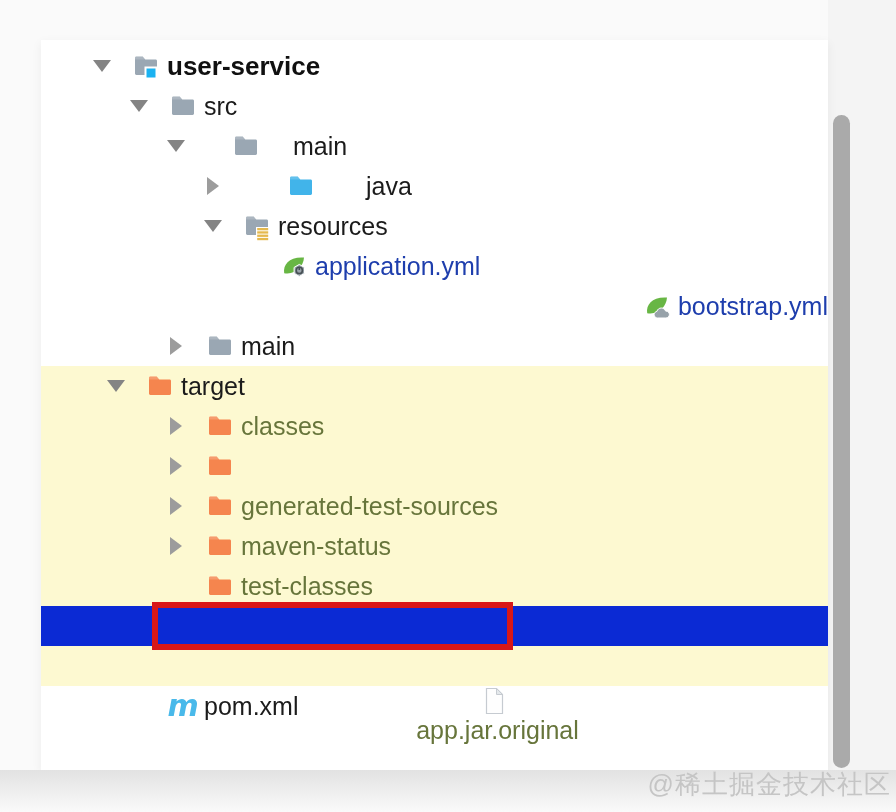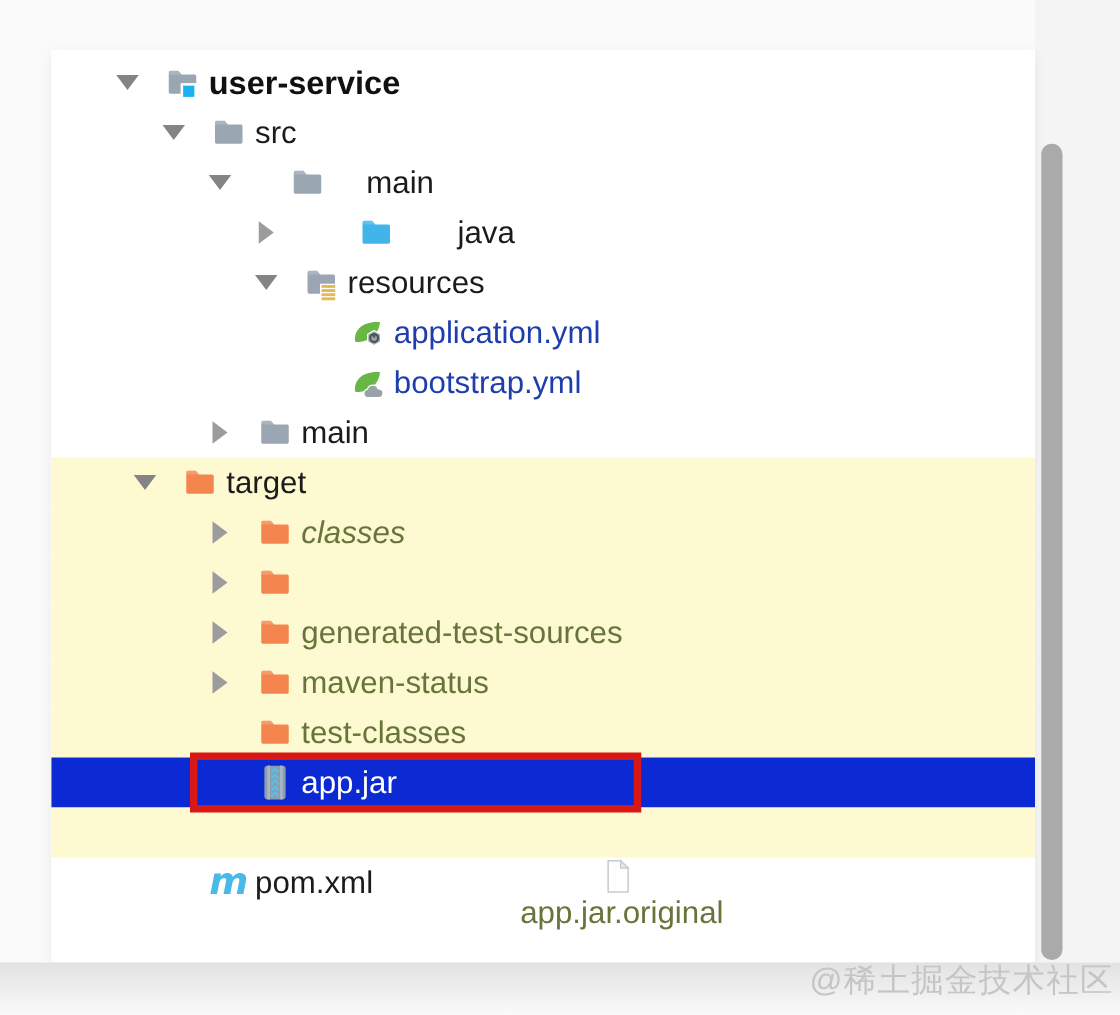--- a/index.html
+++ b/index.html
@@ -108,21 +108,21 @@
           <span class="icon">
             <svg width="26" height="30" viewBox="0 0 26 30">
               <path d="M3.2 22.3C1.8 13.5 8.5 5.6 23 6.6c-.6 8.6-7 15.6-16.6 15.9-1.2 0-2.3-.1-3.2-.2z" fill="#68B644"></path>
               <path d="M18.3 13.4l5.2 3v6l-5.2 3-5.2-3v-6z" fill="#99A3AA" stroke="#FFFFFF" stroke-width="1"></path>
               <circle cx="18.3" cy="19.4" r="3.1" fill="none" stroke="#474F54" stroke-width="1.6"></circle>
               <line x1="18.3" y1="15.7" x2="18.3" y2="19" stroke="#474F54" stroke-width="1.6"></line>
             </svg>
           </span>
           <span class="label">application.yml</span>
         </div>
-        <div class="row text-navy" style="padding-left: 200px;">
+        <div class="row text-navy" style="padding-left: 200px; justify-content: flex-end;">
           <span class="arrow"></span>
           <span class="icon">
             <svg width="26" height="30" viewBox="0 0 26 30">
               <path d="M3.2 22.3C1.8 13.5 8.5 5.6 23 6.6c-.6 8.6-7 15.6-16.6 15.9-1.2 0-2.3-.1-3.2-.2z" fill="#68B644"></path>
               <path d="M13.5 27c-1.9 0-3.4-1.5-3.4-3.3 0-1.6 1.2-3 2.8-3.3.5-2 2.3-3.4 4.4-3.4 2 0 3.7 1.3 4.3 3.1h.3c1.9 0 3.5 1.5 3.5 3.4S23.8 27 21.9 27z" fill="#97A2A9" stroke="#FFFFFF" stroke-width="1"></path>
             </svg>
           </span>
           <span class="label">bootstrap.yml</span>
         </div>
         <div class="row text-normal" style="padding-left: 126px;">
@@ -138,21 +138,21 @@
         <div class="row text-normal bg-excluded" style="padding-left: 66px;">
           <span class="arrow expanded"></span>
           <span class="icon">
             <svg width="26" height="30" viewBox="0 0 26 30">
               <path d="M2 7c0-.8.6-1.4 1.4-1.4h6.3l2.6 2.9h10.3c.8 0 1.4.6 1.4 1.4v12.7c0 .8-.6 1.4-1.4 1.4H3.4c-.8 0-1.4-.6-1.4-1.4z" fill="#F5854E"></path>
               <path d="M2 7c0-.8.6-1.4 1.4-1.4h6.3l2.6 2.9H2z" fill="#FFFFFF" opacity=".18"></path>
             </svg>
           </span>
           <span class="label">target</span>
         </div>
-        <div class="row text-olive bg-excluded" style="padding-left: 126px; font-style: italic;">
+        <div class="row text-olive bg-excluded" style="padding-left: 126px;">
           <span class="arrow collapsed"></span>
           <span class="icon">
             <svg width="26" height="30" viewBox="0 0 26 30">
               <path d="M2 7c0-.8.6-1.4 1.4-1.4h6.3l2.6 2.9h10.3c.8 0 1.4.6 1.4 1.4v12.7c0 .8-.6 1.4-1.4 1.4H3.4c-.8 0-1.4-.6-1.4-1.4z" fill="#F5854E"></path>
               <path d="M2 7c0-.8.6-1.4 1.4-1.4h6.3l2.6 2.9H2z" fill="#FFFFFF" opacity=".18"></path>
             </svg>
           </span>
           <span class="label">classes</span>
         </div>
         <div class="row text-olive bg-excluded" style="padding-left: 126px;">
@@ -187,21 +187,21 @@
         <div class="row text-olive bg-excluded" style="padding-left: 126px;">
           <span class="arrow"></span>
           <span class="icon">
             <svg width="26" height="30" viewBox="0 0 26 30">
               <path d="M2 7c0-.8.6-1.4 1.4-1.4h6.3l2.6 2.9h10.3c.8 0 1.4.6 1.4 1.4v12.7c0 .8-.6 1.4-1.4 1.4H3.4c-.8 0-1.4-.6-1.4-1.4z" fill="#F5854E"></path>
               <path d="M2 7c0-.8.6-1.4 1.4-1.4h6.3l2.6 2.9H2z" fill="#FFFFFF" opacity=".18"></path>
             </svg>
           </span>
           <span class="label">test-classes</span>
         </div>
-        <div class="row text-selected bg-selected" style="padding-left: 126px;">
+        <div class="row text-selected bg-selected" style=" flex-direction: column;">
           <span class="arrow"></span>
           <span class="icon">
             <svg width="26" height="30" viewBox="0 0 26 30">
               <rect x="4.5" y="1.5" width="17" height="27" rx="2.5" fill="#8C9EAD"></rect>
               <rect x="6.8" y="1.5" width="2.2" height="27" fill="#A6B7C3"></rect>
               <rect x="17" y="1.5" width="2.2" height="27" fill="#A6B7C3"></rect>
               <path d="M10.2 6.8l2.8-3 2.8 3M10.2 11.6l2.8-3 2.8 3M10.2 16.4l2.8-3 2.8 3M10.2 21.2l2.8-3 2.8 3M10.2 26l2.8-3 2.8 3" stroke="#54C0F0" stroke-width="1.7" fill="none"></path>
             </svg>
           </span>
           <span class="label">app.jar</span>

